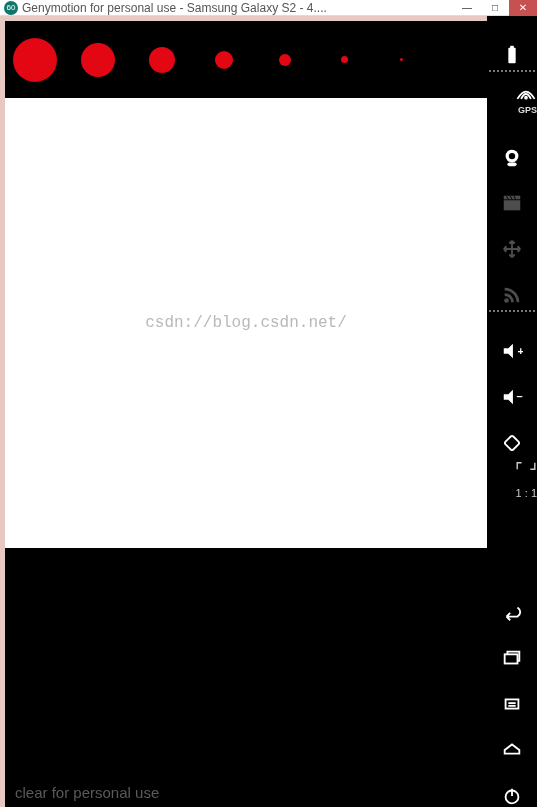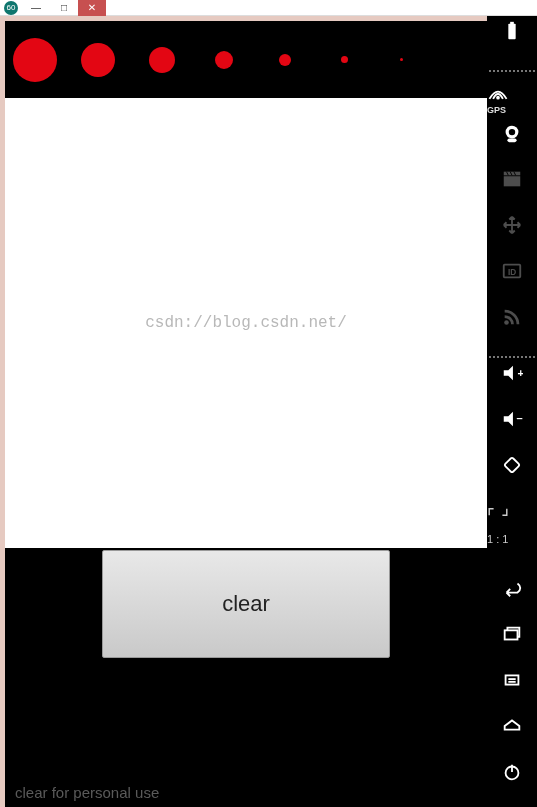--- a/index.html
+++ b/index.html
@@ -32,33 +32,34 @@
     .canvas-area { background: #fff; flex: 0 0 450px; position: relative; }
     .watermark { position: absolute; top: 50%; left: 50%; transform: translate(-50%, -50%); color: #b8b8b8; font-family: "Courier New", monospace; font-size: 16px; white-space: nowrap; }
     
     .bottom-area { flex: 1; background: #000; position: relative; display: flex; flex-direction: column; align-items: center; }
     .clear-btn { width: 288px; height: 108px; margin-top: 2px; background: linear-gradient(to bottom, #e8e8e8, #c9c9c9); border: 1px solid #999; border-radius: 2px; font-size: 22px; color: #222; display: flex; align-items: center; justify-content: center; cursor: pointer; }
     
     .footer-text { position: absolute; bottom: 6px; left: 10px; color: #5a5a5a; font-size: 15px; }
     
     .right-pane { width: 50px; background: #000; display: flex; flex-direction: column; align-items: center; padding-top: 4px; position:relative; }
     .sep { width: 46px; border-top: 2px dotted #777; margin: 4px 0; }
-    .ico { width: 50px; height: 46px; display: flex; align-items: flex-start; justify-content: center; color: #eee; cursor: pointer; }
+    .ico { width: 50px; height: 46px; display: flex; align-items: flex-end; justify-content: center; color: #eee; cursor: pointer; }
     .ico svg { width: 22px; height: 22px; }
     .ico-dim svg { opacity: 0.45; }
     .gps-wrap { flex-direction: column; font-size:9px; font-weight:bold; color:#ddd; }
     .bottom-icons { position:absolute; bottom:0; left:0; right:0; display:flex; flex-direction:column; align-items:center;}
   </style>
 </head>
 <body>
 
 <div class="window">
 
   <div class="titlebar">
     <div class="titlebar-icon">60</div>
+    <div class="titlebar-text">Genymotion for personal use - Samsung Galaxy S2 - 4....</div>
     <div class="titlebar-buttons">
       <div class="tb-btn tb-min">—</div>
       <div class="tb-btn tb-max">□</div>
       <div class="tb-btn tb-close">✕</div>
     </div>
   </div>
 
   <div class="app-body">
 
     <div class="left-pane">
@@ -71,21 +72,20 @@
         <div class="brush-dot d5"></div>
         <div class="brush-dot d6"></div>
         <div class="brush-dot d7"></div>
       </div>
 
       <div class="canvas-area">
         <div class="watermark">csdn://blog.csdn.net/</div>
       </div>
 
       <div class="bottom-area">
-        <div class="clear-btn">clear</div>
         <div class="footer-text">clear for personal use</div>
       </div>
 
     </div>
 
     <div class="right-pane">
       <div class="ico">
         <svg viewBox="0 0 24 24">
             <rect x="8" y="4" width="8" height="17" rx="1" fill="#fff"></rect>
             <rect x="10" y="2" width="4" height="3" fill="#fff"></rect>
@@ -112,26 +112,20 @@
             <rect x="3" y="9" width="18" height="11" fill="#aaa"></rect>
             <polygon points="3,4 21,4 21,8 3,8" fill="#aaa"></polygon>
             <line x1="6" y1="4" x2="8" y2="8" stroke="#000"></line>
             <line x1="10" y1="4" x2="12" y2="8" stroke="#000"></line>
             <line x1="14" y1="4" x2="16" y2="8" stroke="#000"></line>
           </svg>
       </div>
       <div class="ico ico-dim">
         <svg viewBox="0 0 24 24" stroke="#aaa" stroke-width="2" fill="none">
             <path d="M12 3v18M3 12h18M12 3l-3 3M12 3l3 3M12 21l-3-3M12 21l3-3M3 12l3-3M3 12l3 3M21 12l-3-3M21 12l-3 3"></path>
-          </svg>
-      </div>
-      <div class="ico ico-dim">
-        <svg viewBox="0 0 24 24">
-            <rect x="3" y="5" width="18" height="14" rx="1" stroke="#aaa" stroke-width="2" fill="none"></rect>
-            <text x="12" y="16" text-anchor="middle" fill="#aaa" font-size="9" font-weight="bold">ID</text>
           </svg>
       </div>
       <div class="ico ico-dim">
         <svg viewBox="0 0 24 24" fill="#aaa">
             <circle cx="6" cy="18" r="2.5"></circle>
             <path d="M4 10a10 10 0 0 1 10 10h-3a7 7 0 0 0-7-7z"></path>
             <path d="M4 4a16 16 0 0 1 16 16h-3A13 13 0 0 0 4 7z"></path>
           </svg>
       </div>
       <div class="sep"></div>

